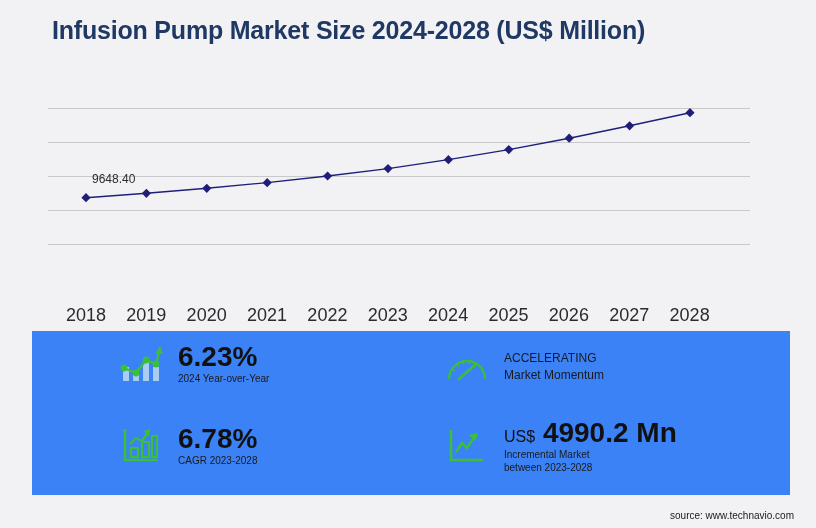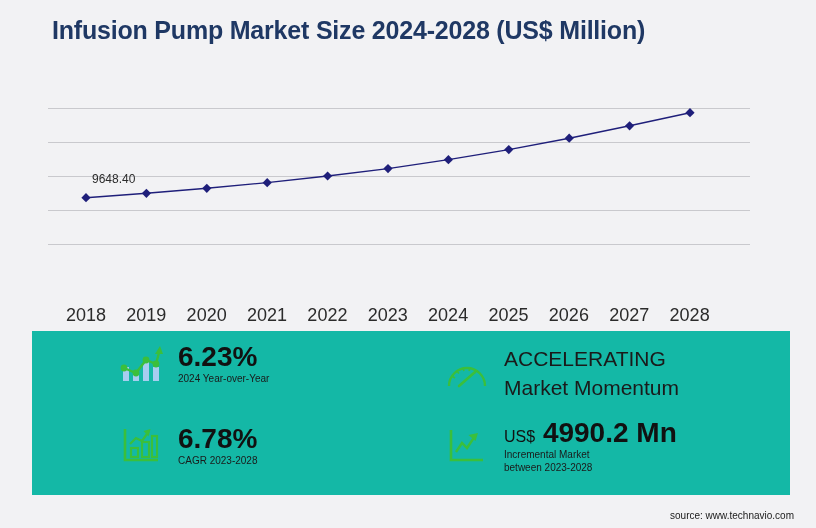--- a/index.html
+++ b/index.html
@@ -78,21 +78,21 @@
     margin-top: 40px;
   }
 
   
   .stats-panel {
     position: absolute;
     left: 32px;
     top: 331px;
     width: 758px;
     height: 164px;
-    background: #14b8a6;
+    background: #3b82f6;
   }
   .stat {
     position: absolute;
     display: flex;
     align-items: center;
     gap: 14px;
   }
   .stat-1 { left: 86px;  top: 10px;  }
   .stat-2 { left: 412px; top: 14px;  }
   .stat-3 { left: 86px;  top: 92px;  }
@@ -123,21 +123,21 @@
     font-weight: normal;
     letter-spacing: 0;
   }
   .stat-sub {
     font-size: 10px;
     color: #1a1a1a;
     line-height: 1.3;
     white-space: nowrap;
   }
   .stat-head {
-    font-size: 21px;
+    font-size: 12px;
     color: #1a1a1a;
     line-height: 1.38;
     white-space: nowrap;
   }
 
   
   .source {
     position: absolute;
     right: 22px;
     bottom: 7px;

